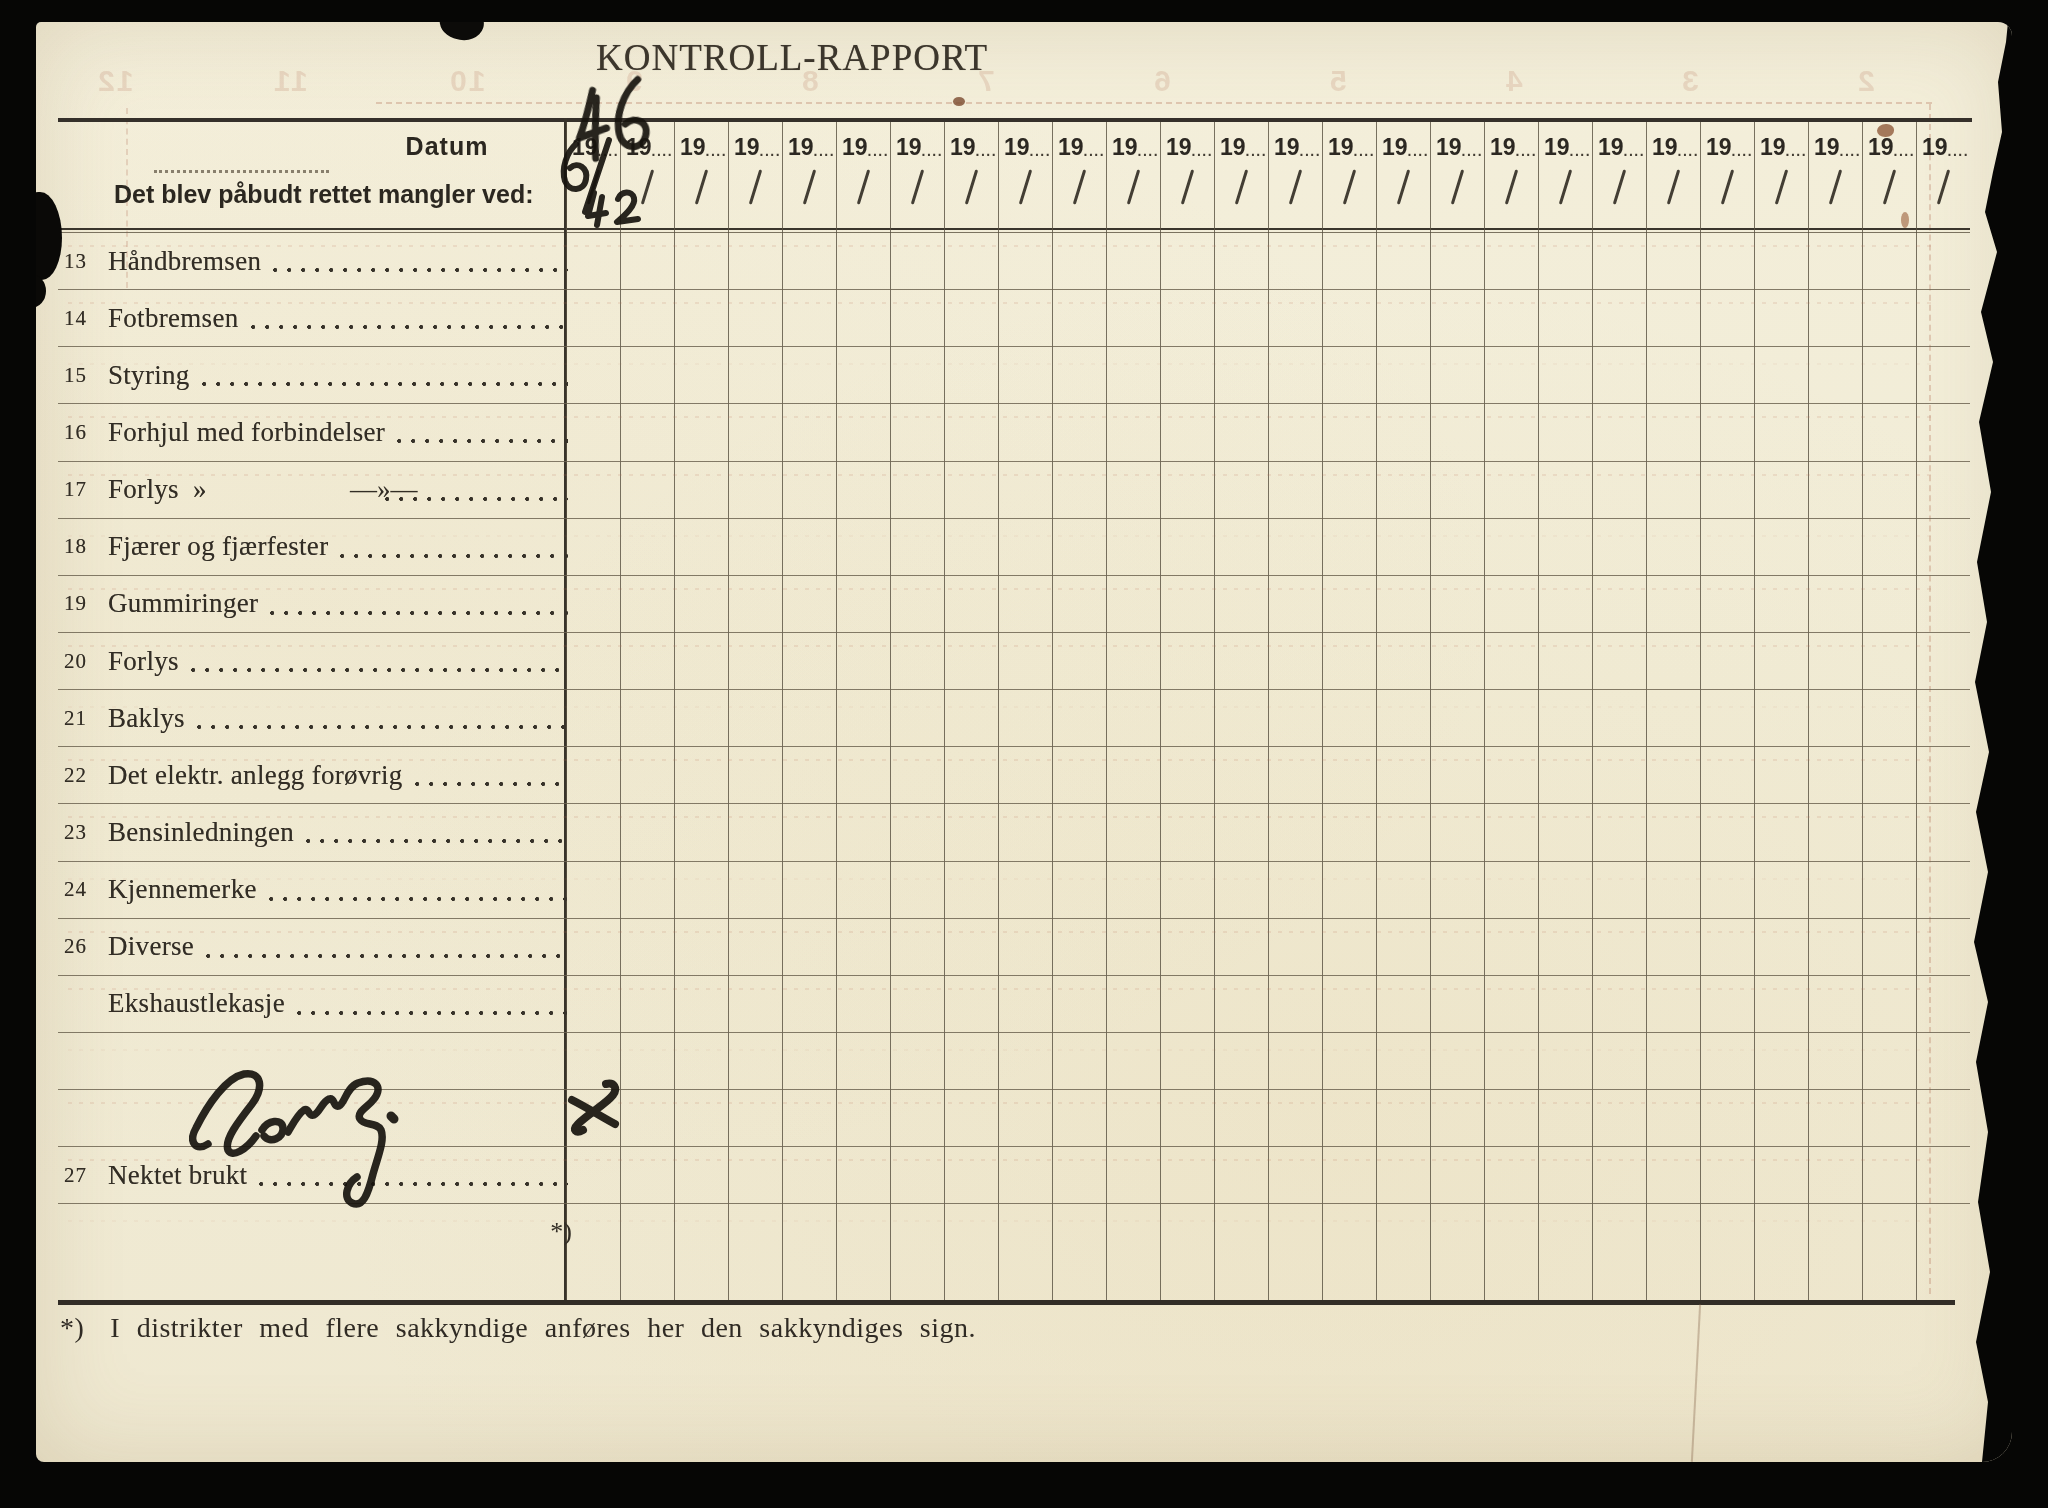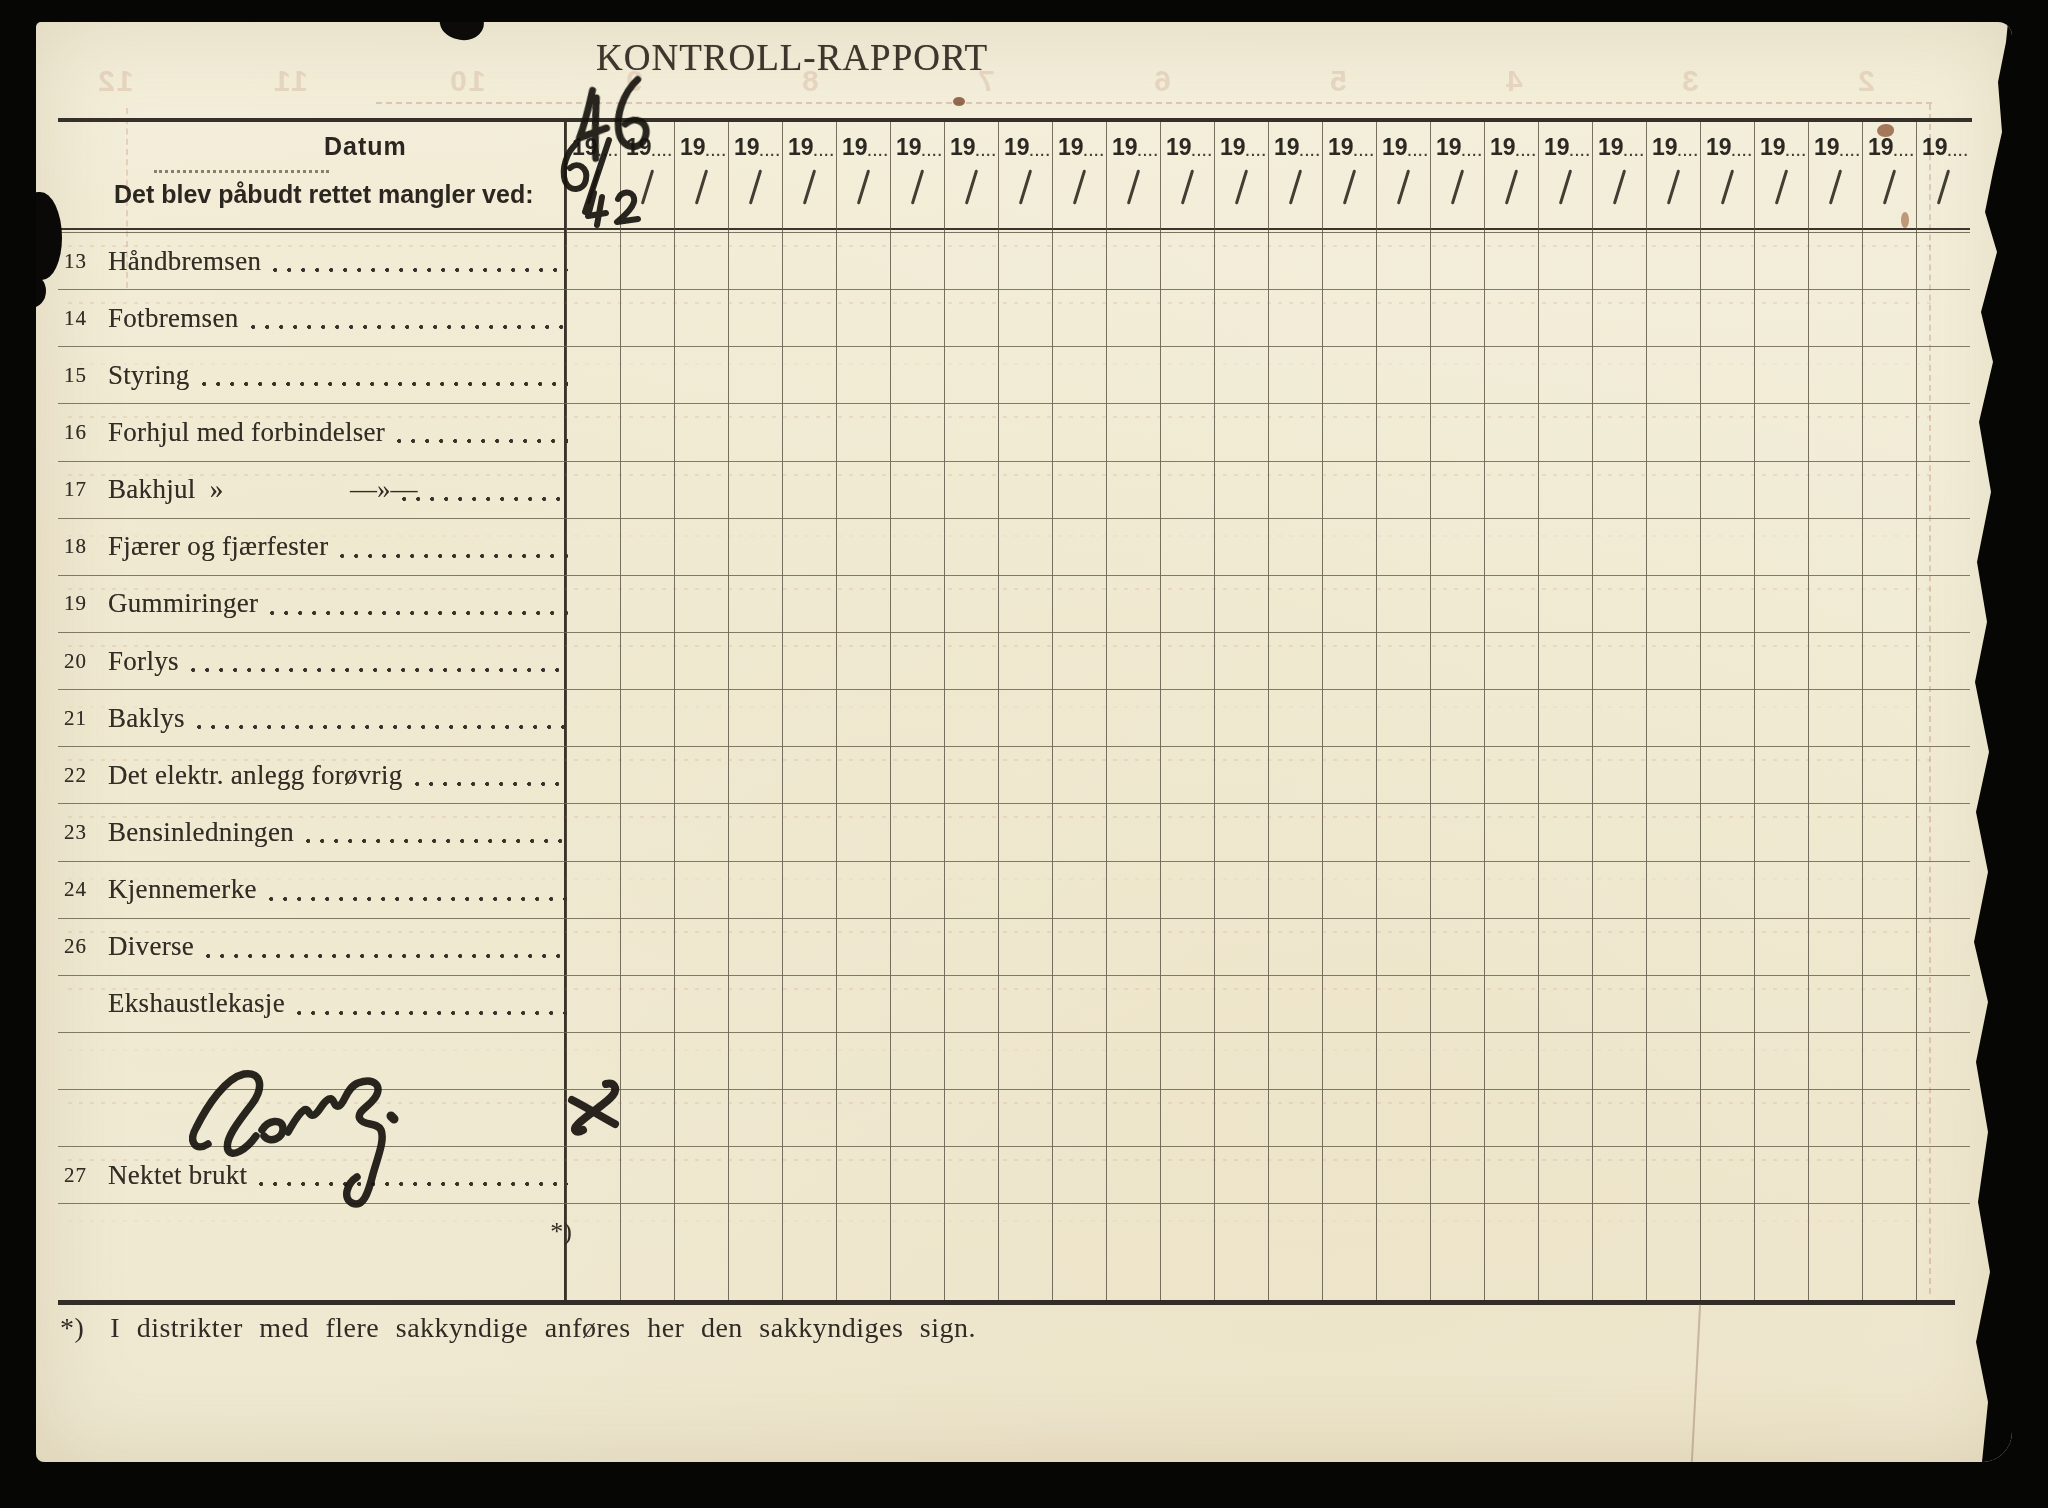--- a/index.html
+++ b/index.html
@@ -15,21 +15,21 @@
   .title{position:absolute;left:560px;top:14px;width:390px;text-align:right;
          font-size:37px;letter-spacing:1px;color:#3c362c;white-space:nowrap;
          text-shadow:0 0 .7px rgba(60,50,40,.5);}
   
   .line-top{position:absolute;left:22px;top:96px;width:1914px;height:4px;background:#35302a;}
   .dl1{position:absolute;left:22px;top:206px;width:1912px;height:2px;background:#3a352c;}
   .dl2{position:absolute;left:22px;top:210px;width:1912px;height:1px;background:rgba(110,101,82,.9);}
   .line-bottom{position:absolute;left:22px;top:1278px;width:1897px;height:5px;background:#322d26;}
   .v-divider{position:absolute;left:528px;top:96px;width:3px;height:1184px;background:#38332a;}
   
-  .datum{position:absolute;left:288px;top:110px;width:230px;text-align:left;
+  .datum{position:absolute;left:296px;top:110px;width:230px;text-align:center;
          font:bold 25px "Liberation Sans",sans-serif;color:#2b2720;letter-spacing:1px;}
   .subheader{position:absolute;left:78px;top:158px;width:450px;
          font:bold 25px "Liberation Sans",sans-serif;color:#2b2720;}
   .mini-dots{position:absolute;left:118px;top:148px;width:175px;border-top:3px dotted rgba(90,80,62,.7);}
   .year-header-row{position:absolute;left:530px;top:100px;width:1404px;height:106px;display:flex;}
   .year-cell{flex:1 1 0;padding-top:12px;overflow:hidden;}
   .y19{display:flex;align-items:baseline;padding-left:6px;color:#2c2822;
        font:bold 23px "Liberation Sans",sans-serif;}
   .ydots{font-size:14px;letter-spacing:1.5px;color:#433d33;transform:translateY(1px);}
   .slash-mark{width:3px;height:36px;background:#433e34;transform:rotate(17deg);
@@ -325,21 +325,21 @@
         <div class="row">
           <div class="label-cell">
             <span class="num">16</span>
             <span class="rlabel">Forhjul med forbindelser</span>
             <span class="leader"></span>
           </div>
         </div>
         <div class="row has-label2">
           <div class="label-cell">
             <span class="num">17</span>
-            <span class="rlabel">Bakhjul  »</span>
+            <span class="rlabel">Forlys  »</span>
             <span class="rlabel2">—»—</span>
             <span class="leader"></span>
           </div>
         </div>
         <div class="row">
           <div class="label-cell">
             <span class="num">18</span>
             <span class="rlabel">Fjærer og fjærfester</span>
             <span class="leader"></span>
           </div>

